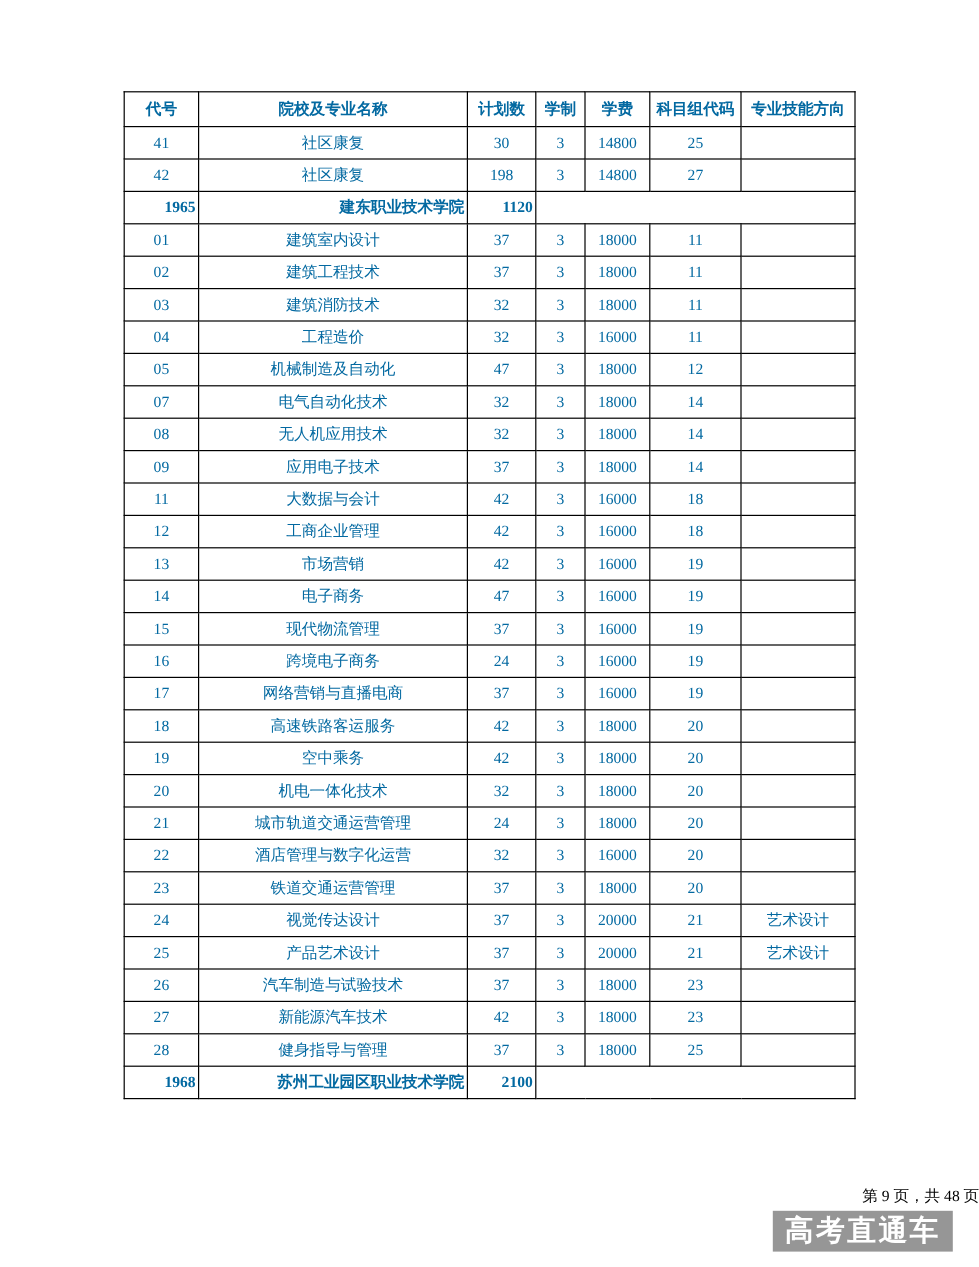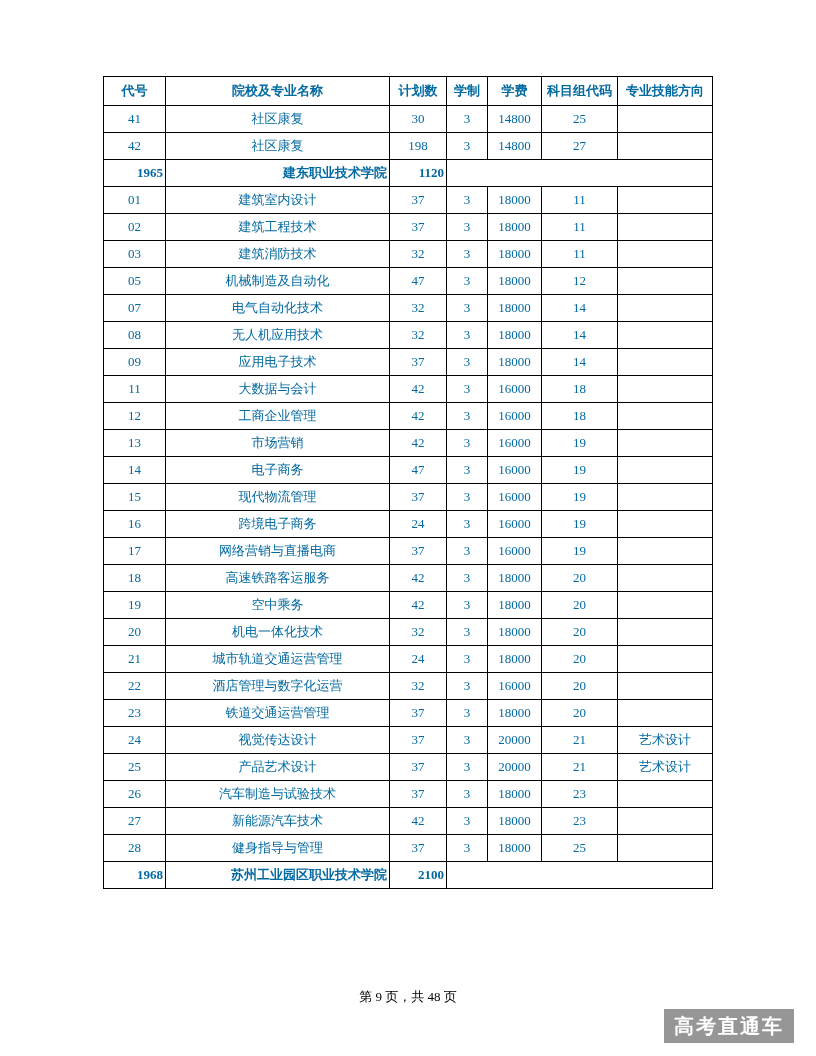--- a/index.html
+++ b/index.html
@@ -43,33 +43,33 @@
   }
   table.plan-table tr.school td {
     font-weight: bold;
     text-align: right;
   }
   .page-footer {
     position: absolute;
     top: 988px;
     left: 0;
     width: 100%;
-    text-align: center;
+    text-align: right;
     font-size: 13px;
     color: #000000;
   }
   .watermark {
     position: absolute;
     right: 22px;
     bottom: 13px;
     background: #969696;
     color: #ffffff;
     font-family: "Liberation Sans", "DejaVu Sans", sans-serif;
     font-weight: bold;
-    font-size: 20px;
+    font-size: 24px;
     line-height: 20px;
     padding: 7px 10px;
     letter-spacing: 2px;
   }
 </style>
 </head>
 <body>
 
 <div id="page">
 
@@ -140,20 +140,29 @@
         <tr>
           <td>03</td>
           <td>建筑消防技术</td>
           <td>32</td>
           <td>3</td>
           <td>18000</td>
           <td>11</td>
           <td></td>
         </tr>
         <tr>
+          <td>04</td>
+          <td>工程造价</td>
+          <td>32</td>
+          <td>3</td>
+          <td>16000</td>
+          <td>11</td>
+          <td></td>
+        </tr>
+        <tr>
           <td>05</td>
           <td>机械制造及自动化</td>
           <td>47</td>
           <td>3</td>
           <td>18000</td>
           <td>12</td>
           <td></td>
         </tr>
         <tr>
           <td>07</td>

